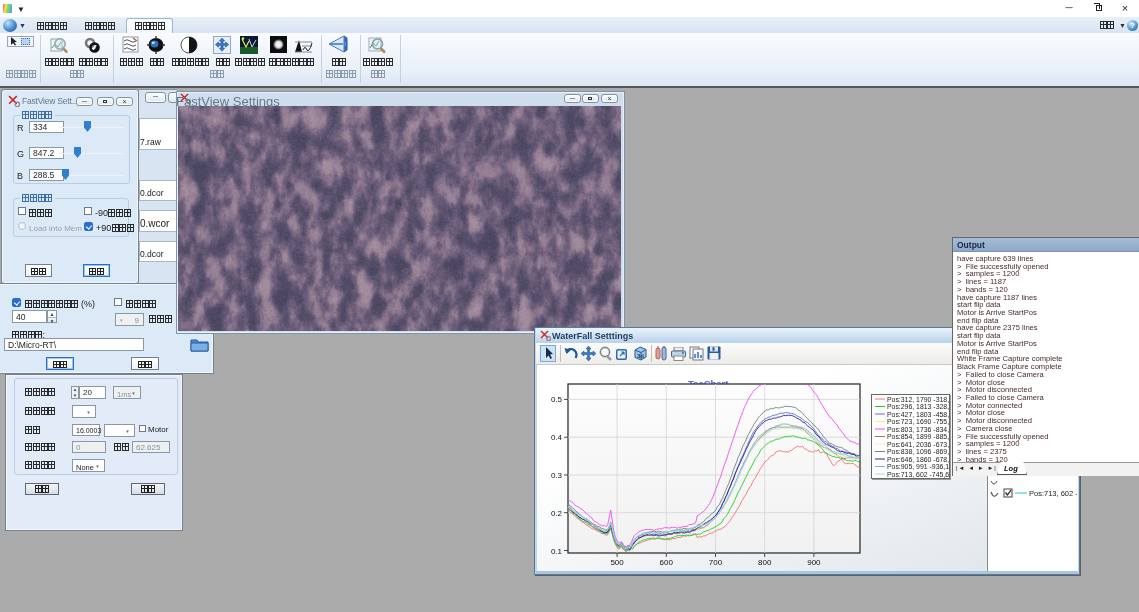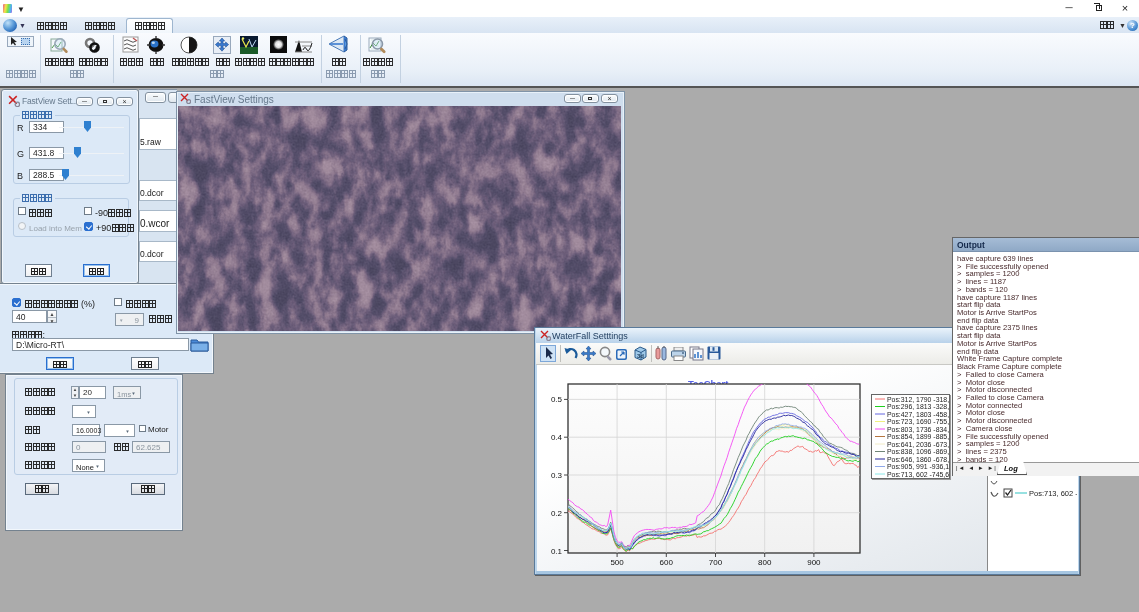--- a/index.html
+++ b/index.html
@@ -156,21 +156,21 @@
 </svg>
 <div class="ll" style="left:361px;top:57px;width:34px"><i class="c"></i><i class="c"></i><i class="c"></i><i class="c"></i></div>
 <div class="gl" style="left:361px;top:69px;width:34px"><i class="c"></i><i class="c"></i></div>
 
 <div class="abs" style="left:139px;top:89px;width:38px;height:195px;background:#d8e4f1;border-top:1px solid #8795a5"></div>
 <div class="wbtn" style="left:145px;top:92px;width:21px;height:11px">
     <i>─</i>
   </div>
 <div class="abs" style="left:168px;top:92px;width:9px;height:11px;border:1px solid #83919f;border-radius:3px 0 0 3px;background:linear-gradient(#fbfdfe,#dfe7ee)"></div>
 <div class="abs" style="left:139px;top:118px;width:38px;height:32px;background:#fff;border:1px solid #a8b8c8"></div>
-<div class="abs" style="left:140px;top:137px;font-size:8.5px;color:#1a1a1a">5.raw</div>
+<div class="abs" style="left:140px;top:137px;font-size:8.5px;color:#1a1a1a">7.raw</div>
 <div class="abs" style="left:139px;top:180px;width:38px;height:21px;background:#fff;border:1px solid #a8b8c8"></div>
 <div class="abs" style="left:140px;top:188px;font-size:8.5px;color:#1a1a1a">0.dcor</div>
 <div class="abs" style="left:139px;top:210px;width:38px;height:22px;background:#fff;border:1px solid #a8b8c8"></div>
 <div class="abs" style="left:140px;top:218px;font-size:10px;color:#1a1a1a">0.wcor</div>
 <div class="abs" style="left:139px;top:241px;width:38px;height:21px;background:#fff;border:1px solid #a8b8c8"></div>
 <div class="abs" style="left:140px;top:249px;font-size:8.5px;color:#1a1a1a">0.dcor</div>
 
 <div class="dlg" style="left:-2px;top:283px;width:216px;height:91px;border-radius:0">
  <div class="cbc" style="left:13px;top:14px"></div>
  <div class="lbl" style="left:26px;top:15px"><i class="c"></i><i class="c"></i><i class="c"></i><i class="c"></i><i class="c"></i><i class="c"></i><i class="c"></i> (%)</div>
@@ -180,21 +180,21 @@
    <div style="font-size:5px;line-height:6px;text-align:center;color:#444;border-top:1px solid #b0b8c0">▼</div>
  </div>
  <div class="cb" style="left:115px;top:14px"></div>
  <div class="lbl" style="left:127px;top:15px"><i class="c"></i><i class="c"></i><i class="c"></i><i class="c"></i></div>
  <div class="combo dis" style="left:116px;top:29px;width:29px;height:13px">
    <span style="position:absolute;left:3px;top:1px;color:#9aa4ae;font-size:4.5px;line-height:11px">▼</span>
    <span style="position:absolute;right:4px;top:2px">9</span>
  </div>
  <div class="lbl" style="left:150px;top:30px"><i class="c"></i><i class="c"></i><i class="c"></i></div>
  <div class="lbl" style="left:13px;top:46px"><i class="c"></i><i class="c"></i><i class="c"></i><i class="c"></i>:</div>
- <div class="inp" style="left:13px;top:54px;width:177px;height:13px;line-height:12px">D:\Micro-RT\</div>
+ <div class="inp" style="left:5px;top:54px;width:140px;height:13px;line-height:12px">D:\Micro-RT\</div>
  <svg class="abs" style="left:191px;top:53px" width="19" height="15" viewBox="0 0 19 15">
   <path d="M1 3 h6 l1.5 2 H18 V14 H1 Z" fill="#4a8ad8" stroke="#2a5a9a"></path>
   <path d="M1 6 h17 V14 H1 Z" fill="#7ab0e8" stroke="#2a5a9a"></path>
  </svg>
  <div class="btn" style="left:47px;top:73px;width:28px;height:13px;line-height:12px;border:1px solid #2a6fd0;box-shadow:0 0 0 1px #9cc4ec inset"><i class="c"></i><i class="c"></i></div>
  <div class="btn" style="left:132px;top:73px;width:28px;height:13px;line-height:12px"><i class="c"></i><i class="c"></i></div>
 </div>
 
 <div class="dlg" style="left:5px;top:374px;width:178px;height:157px;border-radius:0;background:#e2ebf7">
  <div class="grp" style="left:8px;top:3px;width:164px;height:97px;border-color:#b9cde4"></div>
@@ -230,21 +230,21 @@
     </div>
  <div class="btn" style="left:19px;top:108px;width:34px;height:12px;line-height:11px;background:linear-gradient(#f4f5f7,#d8dce2);border-color:#5a6a7c"><i class="c"></i><i class="c"></i></div>
  <div class="btn" style="left:125px;top:108px;width:34px;height:12px;line-height:11px;background:linear-gradient(#f4f5f7,#d8dce2);border-color:#5a6a7c"><i class="c"></i><i class="c"></i></div>
 </div>
 
 <div class="abs" style="left:176px;top:91px;width:449px;height:243px;background:#cfdeee;border:1px solid #8094a8;box-shadow:0 0 0 1px #e8f1f9 inset"></div>
 <svg class="abs" style="left:180px;top:93px" width="11" height="11" viewBox="0 0 11 11">
  <path d="M1 1 L8 8 M8 1 L1 8" stroke="#c22" stroke-width="1.4"></path>
  <circle cx="8.6" cy="8.6" r="2" fill="none" stroke="#889" stroke-width="1.2"></circle>
 </svg>
-<div class="abs" style="left:194px;top:94px;font-size:10px;color:#66798c">FastView Settings</div>
+<div class="abs" style="left:176px;top:94px;font-size:13px;color:#66798c">FastView Settings</div>
 <div class="wbtn" style="left:564px;top:94px">
     <i>─</i>
   </div>
 <div class="wbtn" style="left:582px;top:94px">
     <i class="rsq" style="font-style:normal"></i>
   </div>
 <div class="wbtn" style="left:601px;top:94px">
     <i class="xg">×</i>
   </div>
 
@@ -290,21 +290,21 @@
       <i class="xg">×</i>
     </div>
  <div class="grp" style="left:11px;top:25px;width:117px;height:69px">
   <b style="background:#dce9f7"><i class="c"></i><i class="c"></i><i class="c"></i><i class="c"></i></b>
  </div>
  <div class="lbl" style="left:15px;top:33px">R</div>
  <div class="inp" style="left:27px;top:31px;width:35px;height:12px;line-height:11px">334</div>
  <div class="abs" style="left:57px;top:36.5px;width:65px;height:1.6px;background:#a9b1bd;border-bottom:1px solid #eef2f6"></div>
  <div class="abs" style="left:82px;top:31px;width:7px;height:11px;background:#2f80d0;clip-path:polygon(0 0,100% 0,100% 60%,50% 100%,0 60%)"></div>
  <div class="lbl" style="left:15px;top:59px">G</div>
- <div class="inp" style="left:27px;top:57px;width:35px;height:12px;line-height:11px">431.8</div>
+ <div class="inp" style="left:27px;top:57px;width:35px;height:12px;line-height:11px">847.2</div>
  <div class="abs" style="left:57px;top:62.5px;width:65px;height:1.6px;background:#a9b1bd;border-bottom:1px solid #eef2f6"></div>
  <div class="abs" style="left:72px;top:57px;width:7px;height:11px;background:#2f80d0;clip-path:polygon(0 0,100% 0,100% 60%,50% 100%,0 60%)"></div>
  <div class="lbl" style="left:15px;top:81px">B</div>
  <div class="inp" style="left:27px;top:79px;width:35px;height:12px;line-height:11px">288.5</div>
  <div class="abs" style="left:57px;top:84.5px;width:65px;height:1.6px;background:#a9b1bd;border-bottom:1px solid #eef2f6"></div>
  <div class="abs" style="left:60px;top:79px;width:7px;height:11px;background:#2f80d0;clip-path:polygon(0 0,100% 0,100% 60%,50% 100%,0 60%)"></div>
  <div class="grp" style="left:11px;top:108px;width:116px;height:39px">
   <b style="background:#dce9f7"><i class="c"></i><i class="c"></i><i class="c"></i><i class="c"></i></b>
  </div>
  <div class="cb" style="left:16px;top:117px"></div>
@@ -318,21 +318,21 @@
  <div class="btn" style="left:23px;top:174px;width:27px;height:13px;line-height:12px"><i class="c"></i><i class="c"></i></div>
  <div class="btn" style="left:81px;top:174px;width:27px;height:13px;line-height:12px;border:1px solid #2a6fd0;box-shadow:0 0 0 1px #9cc4ec inset"><i class="c"></i><i class="c"></i></div>
 </div>
 
 <div class="abs" style="left:534px;top:327px;width:546px;height:248px;background:#bdd6ec;border:1px solid #5a7a9a;box-shadow:1px 1px 0 #606060"></div>
 <div class="abs" style="left:536px;top:328px;width:542px;height:15px;background:linear-gradient(#eaf3fb,#b9d2ea)"></div>
 <svg class="abs" style="left:540px;top:330px" width="11" height="11" viewBox="0 0 11 11">
  <path d="M1 1 L8 8 M8 1 L1 8" stroke="#c22" stroke-width="1.4"></path>
  <circle cx="8.6" cy="8.6" r="2" fill="none" stroke="#889" stroke-width="1.2"></circle>
 </svg>
-<div class="abs" style="left:552px;top:331px;font-size:9px;font-weight:normal;color:#1c3a5c">WaterFall Setttings</div>
+<div class="abs" style="left:552px;top:331px;font-size:9px;font-weight:bold;color:#1c3a5c">WaterFall Setttings</div>
 
 <div class="abs" style="left:536px;top:343px;width:542px;height:22px;background:linear-gradient(#fbfbfa,#ecece8);border-bottom:1px solid #c8c8c4"></div>
 <div class="abs" style="left:540px;top:345px;width:16px;height:17px;background:#cfe3f6;border:1px solid #7da7d8"></div>
 <svg class="abs" style="left:544px;top:347px" width="10" height="13" viewBox="0 0 10 13">
     <path d="M2 0 L2 11 L4.5 8.6 L6.5 12 L8 11 L6 7.6 L9 7 Z" fill="#1a2a4a"></path>
   </svg>
 <div class="abs" style="left:560px;top:345px;width:1px;height:17px;background:#c0c0bc"></div>
 <svg class="abs" style="left:564px;top:347px" width="14" height="13" viewBox="0 0 14 13">
     <path d="M11.5 11 A5.5 5.5 0 1 0 2 4.5" fill="none" stroke="#1a5a9a" stroke-width="2.2"></path>
     <path d="M0.5 1 L2.5 7 L7 3 Z" fill="#1a5a9a"></path>

